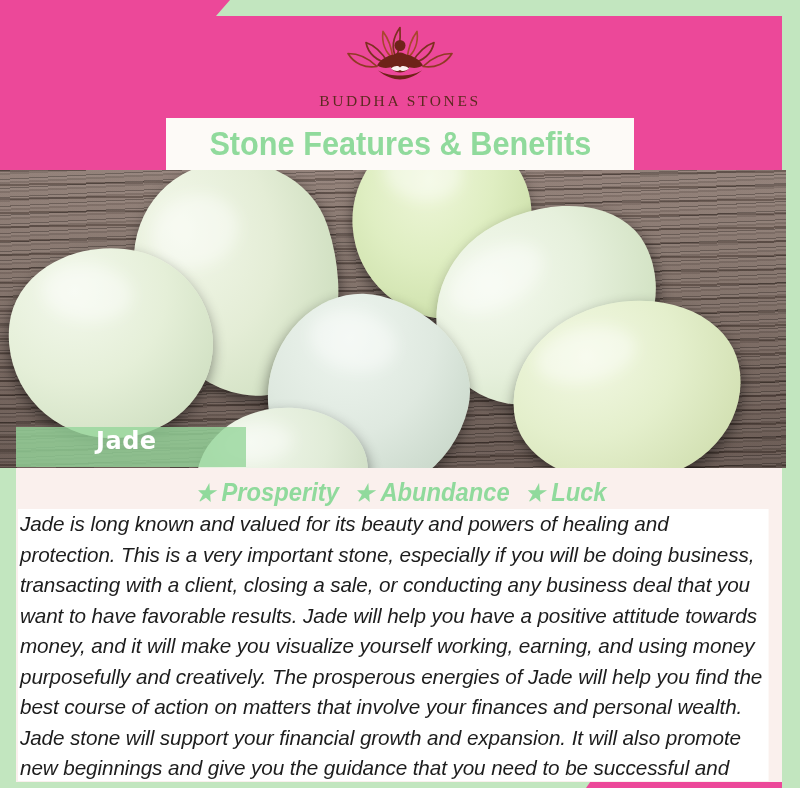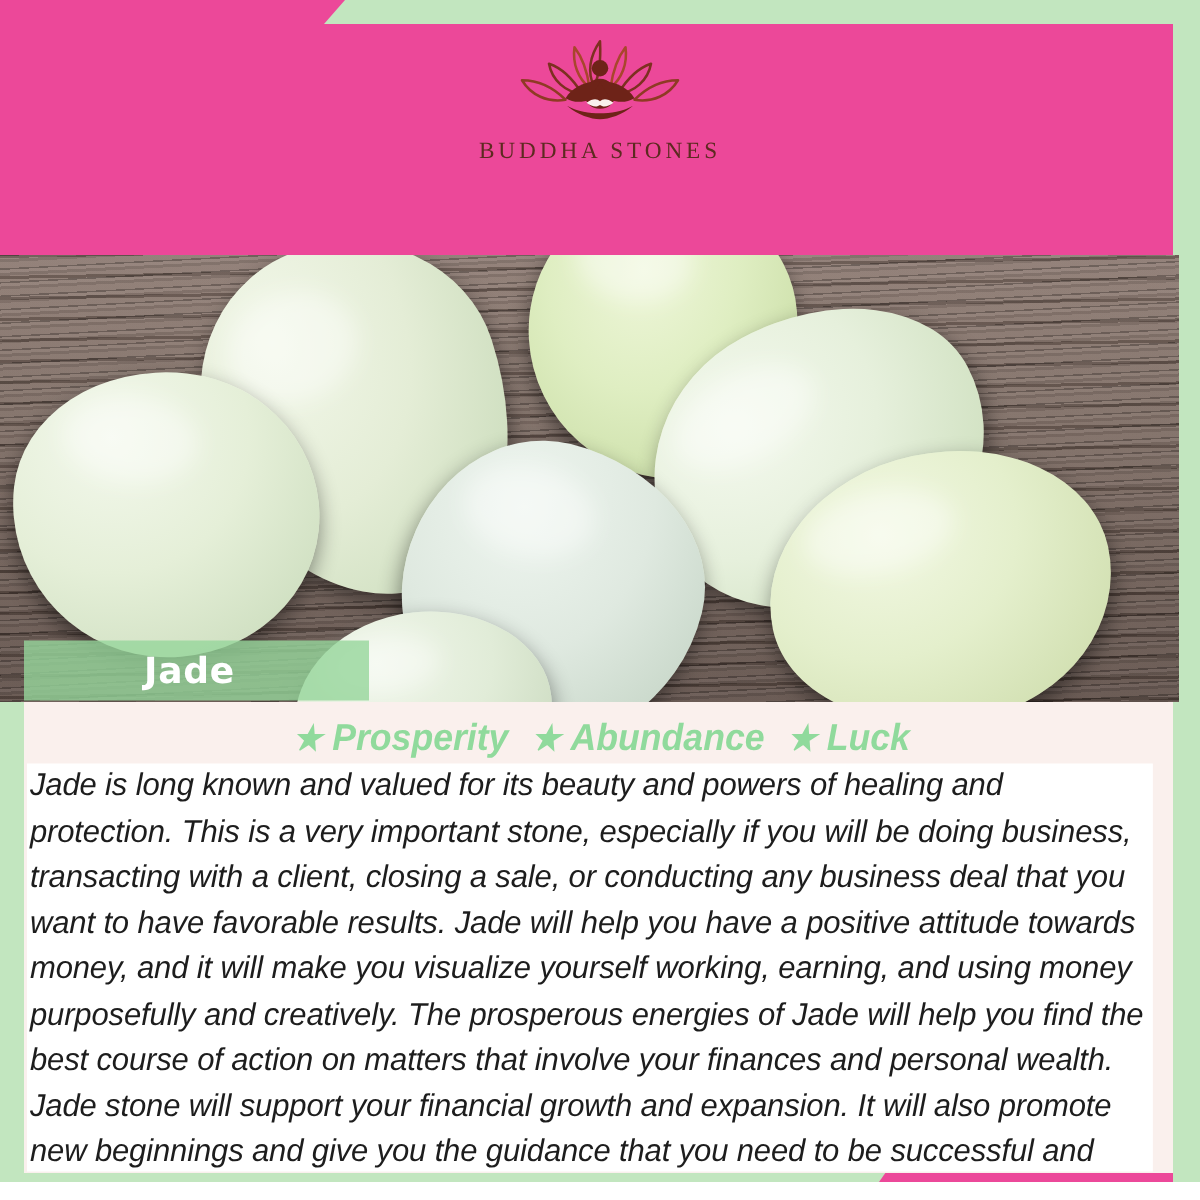--- a/index.html
+++ b/index.html
@@ -147,21 +147,21 @@
 
   
   .jade-label {
     position: absolute;
     left: 16px;
     top: 427px;
     width: 230px;
     height: 40px;
     background: rgba(150,214,155,0.80);
     display: flex;
-    align-items: center;
+    align-items: flex-start;
     z-index: 3;
   }
   .jade-label-text {
     font-family: "DejaVu Sans", sans-serif;
     font-weight: bold;
     font-size: 24px;
     color: #ffffff;
     margin-left: 80px;
     letter-spacing: 0.5px;
   }
@@ -284,20 +284,23 @@
       transform: rotate(-12deg);
       background: radial-gradient(ellipse at 36% 26%, #f2f8e3 0%, #e4efcc 44%, #d2e0b2 82%, #bccf9d 100%);"></div>
 
     <div class="stone" style="
       left:196px; top:238px; width:172px; height:130px;
       border-radius:50% 50% 48% 52% / 54% 50% 50% 46%;
       transform: rotate(-6deg);
       background: radial-gradient(ellipse at 34% 24%, #f0f6ea 0%, #e1ecd8 48%, #cddcc2 84%, #b6c9aa 100%);"></div>
   </div>
 
+  <div class="title-band">
+    <span class="title-text">Stone Features &amp; Benefits</span>
+  </div>
 
   <div class="jade-label">
     <span class="jade-label-text">Jade</span>
   </div>
 
   <div class="content">
     <div class="keywords">
       <span class="star">★</span><span class="kw">Prosperity</span><span class="star">★</span><span class="kw">Abundance</span><span class="star">★</span><span class="kw">Luck</span>
     </div>
     <div class="body-text">Jade is long known and valued for its beauty and powers of healing and protection. This is a very important stone, especially if you will be doing business, transacting with a client, closing a sale, or conducting any business deal that you want to have favorable results. Jade will help you have a positive attitude towards money, and it will make you visualize yourself working, earning, and using money purposefully and creatively. The prosperous energies of Jade will help you find the best course of action on matters that involve your finances and personal wealth. Jade stone will support your financial growth and expansion. It will also promote new beginnings and give you the guidance that you need to be successful and wealthy!</div>

